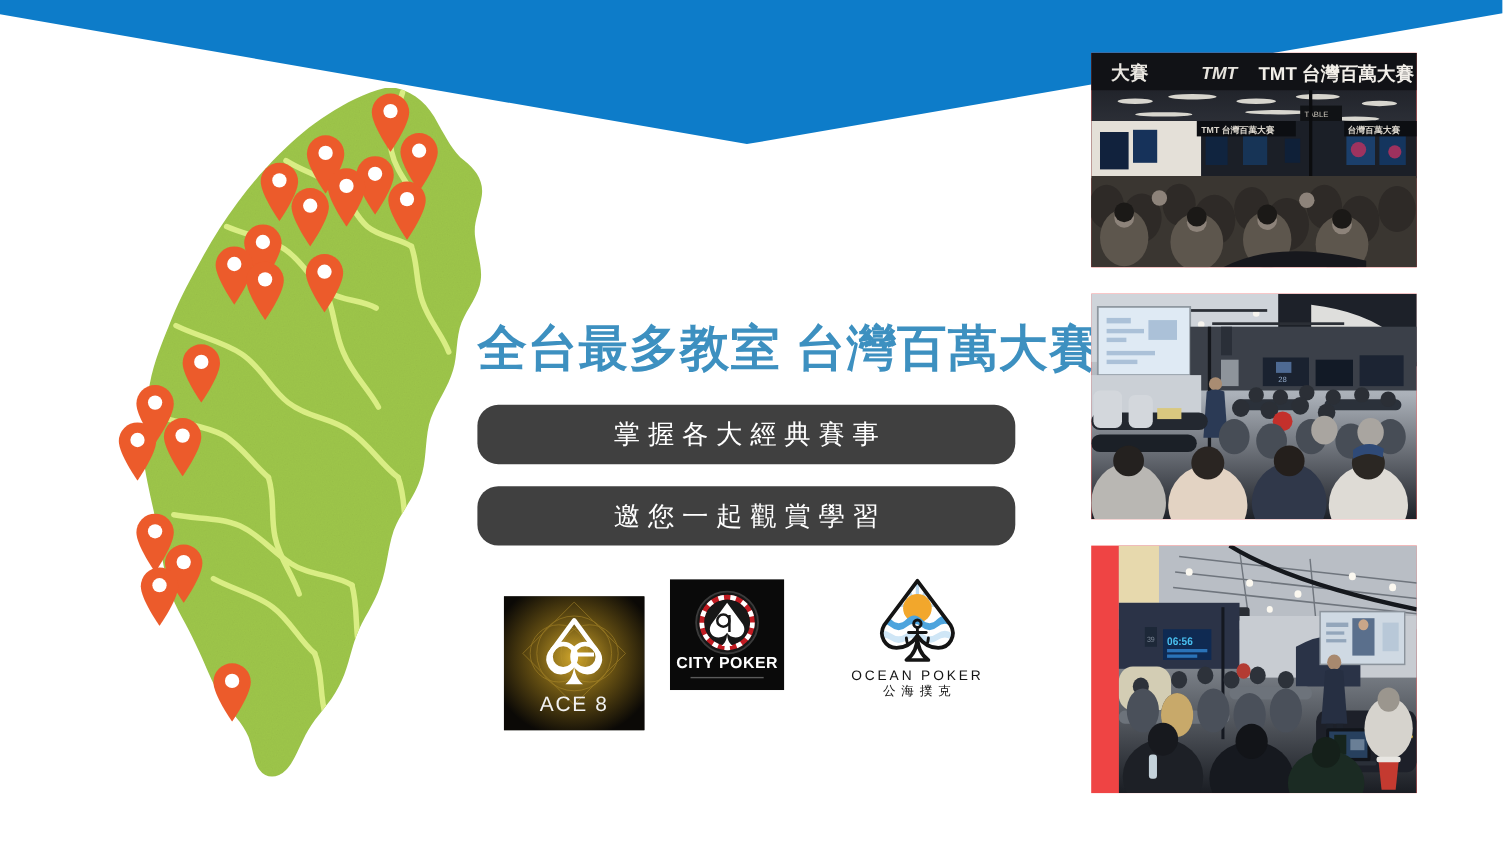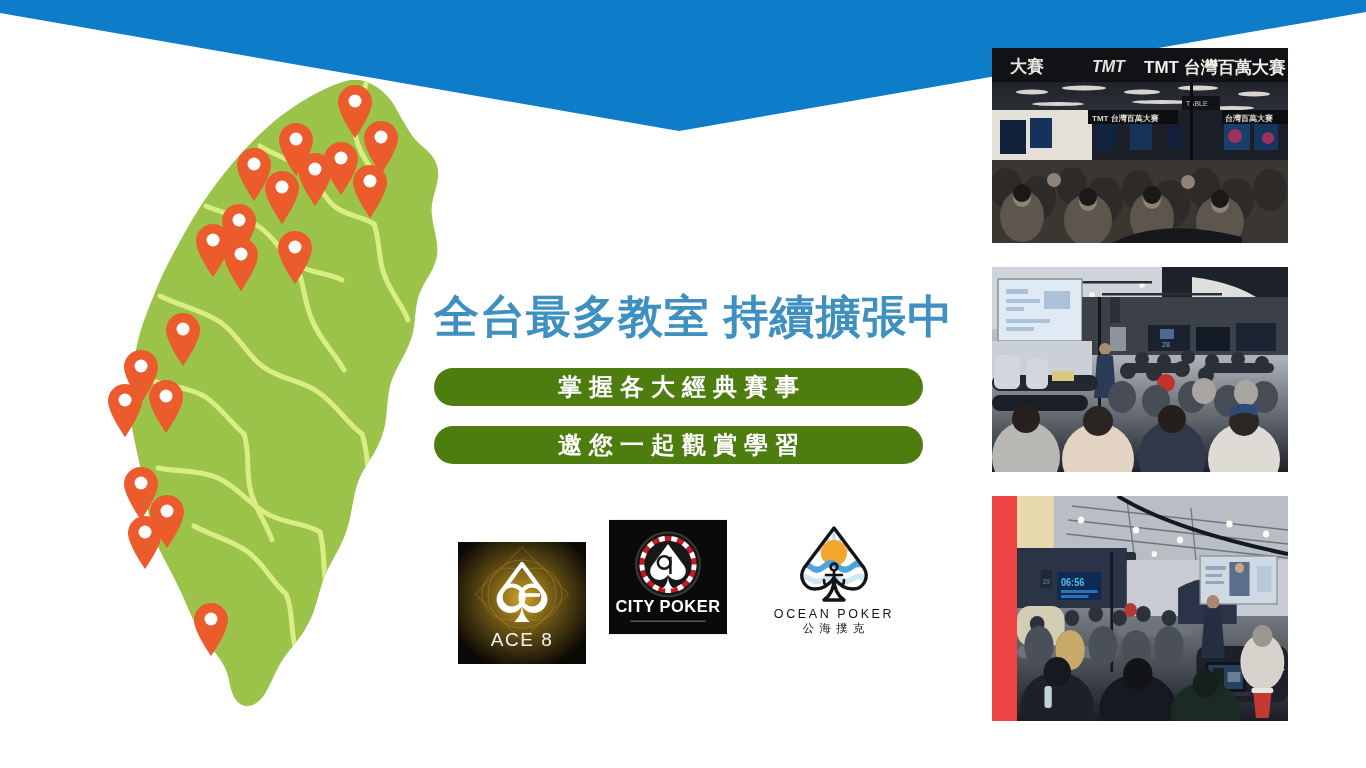--- a/index.html
+++ b/index.html
@@ -24,34 +24,34 @@
     text-align:center;
     font-size:45px; font-weight:bold; letter-spacing:1px;
     color:#3d90c0;
     white-space:nowrap;
     line-height:1.05;
   }
 
   
   .pills { position:absolute; left:434px; top:368px; width:489px; }
   .pill {
-    height:38px; border-radius:19px;
-    background:#4d7c0f;
+    height:54px; border-radius:19px;
+    background:#404040;
     color:#ffffff;
     display:flex; align-items:center; justify-content:center;
     font-size:24px; letter-spacing:7px; text-indent:7px;
-    font-weight:700;
+    font-weight:400;
   }
   .pill + .pill { margin-top:20px; }
 
   
   .logos { position:absolute; left:434px; top:518px; width:490px; height:122px; }
   .logo { position:absolute; top:0; }
   .logo-ace8 { left:24px; width:128px; height:122px;margin-top:24px; }
-  .logo-city { left:175px; width:118px; height:118px; }
+  .logo-city { left:175px; width:104px; height:118px; }
   .logo-ocean{ left:330px; width:140px; height:118px;text-align:center; }
   .logo svg { display:block; width:100%; height:100%; }
 
   
   .photo {
     position:absolute; left:992px; width:296px; overflow:hidden;
     background:#ef4444;
   }
   .photo-1 { top:48px;  height:195px; }
   .photo-2 { top:267px; height:205px; }
@@ -216,21 +216,21 @@
           <circle cx="0" cy="11" r="6.5" fill="#ffffff"></circle>
         </g>
         <g transform="translate(151,548)">
           <path d="M0,48 C0,48 -17,24 -17,12 A17,17 0 1 1 17,12 C17,24 0,48 0,48 Z"></path>
           <circle cx="0" cy="11" r="6.5" fill="#ffffff"></circle>
         </g>
       </g>
     </svg>
   </div>
 
-  <div class="headline">全台最多教室 持續擴張中</div>
+  <div class="headline">全台最多教室 台灣百萬大賽</div>
 
   <div class="pills">
     <div class="pill">掌握各大經典賽事</div>
     <div class="pill">邀您一起觀賞學習</div>
   </div>
 
   <div class="logos">
 
     <div class="logo logo-ace8">
       <svg viewBox="0 0 128 122">

